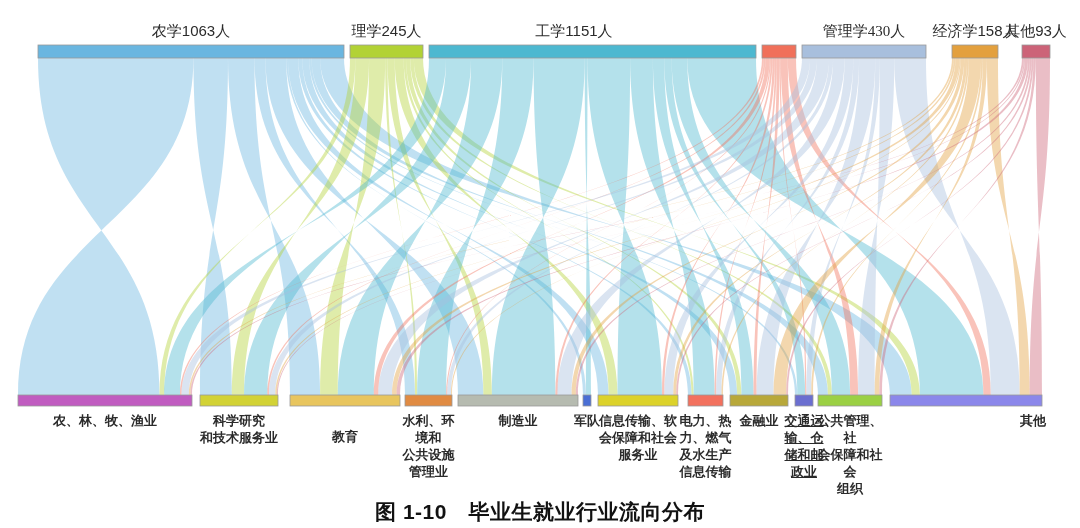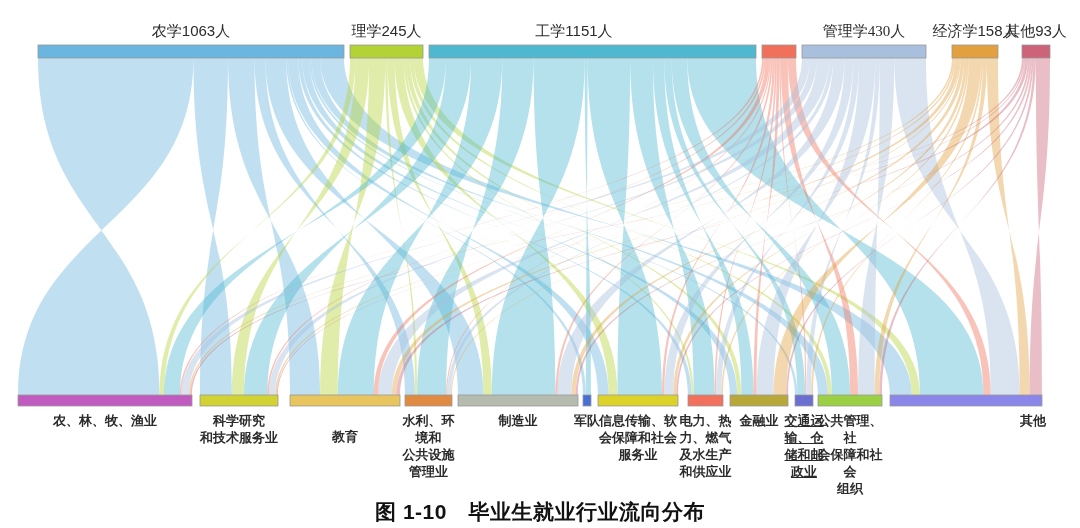--- a/index.html
+++ b/index.html
@@ -196,21 +196,21 @@
       </div>
       <div class="tgt-label" style="left: 594px; top: 400px; width: 88px;">
         <div>信息传输、软</div>
         <div>会保障和社会</div>
         <div>服务业</div>
       </div>
       <div class="tgt-label" style="left: 679.5px; top: 400px; width: 52px;">
         <div>电力、热</div>
         <div>力、燃气</div>
         <div>及水生产</div>
-        <div>和供应业</div>
+        <div>信息传输</div>
       </div>
       <div class="tgt-label" style="left: 726px; top: 400px; width: 66px;">
         <div>金融业</div>
       </div>
       <div class="tgt-label" style="left: 778px; top: 400px; width: 52px; text-decoration: underline;">
         <div>交通运</div>
         <div>输、仓</div>
         <div>储和邮</div>
         <div>政业</div>
       </div>

